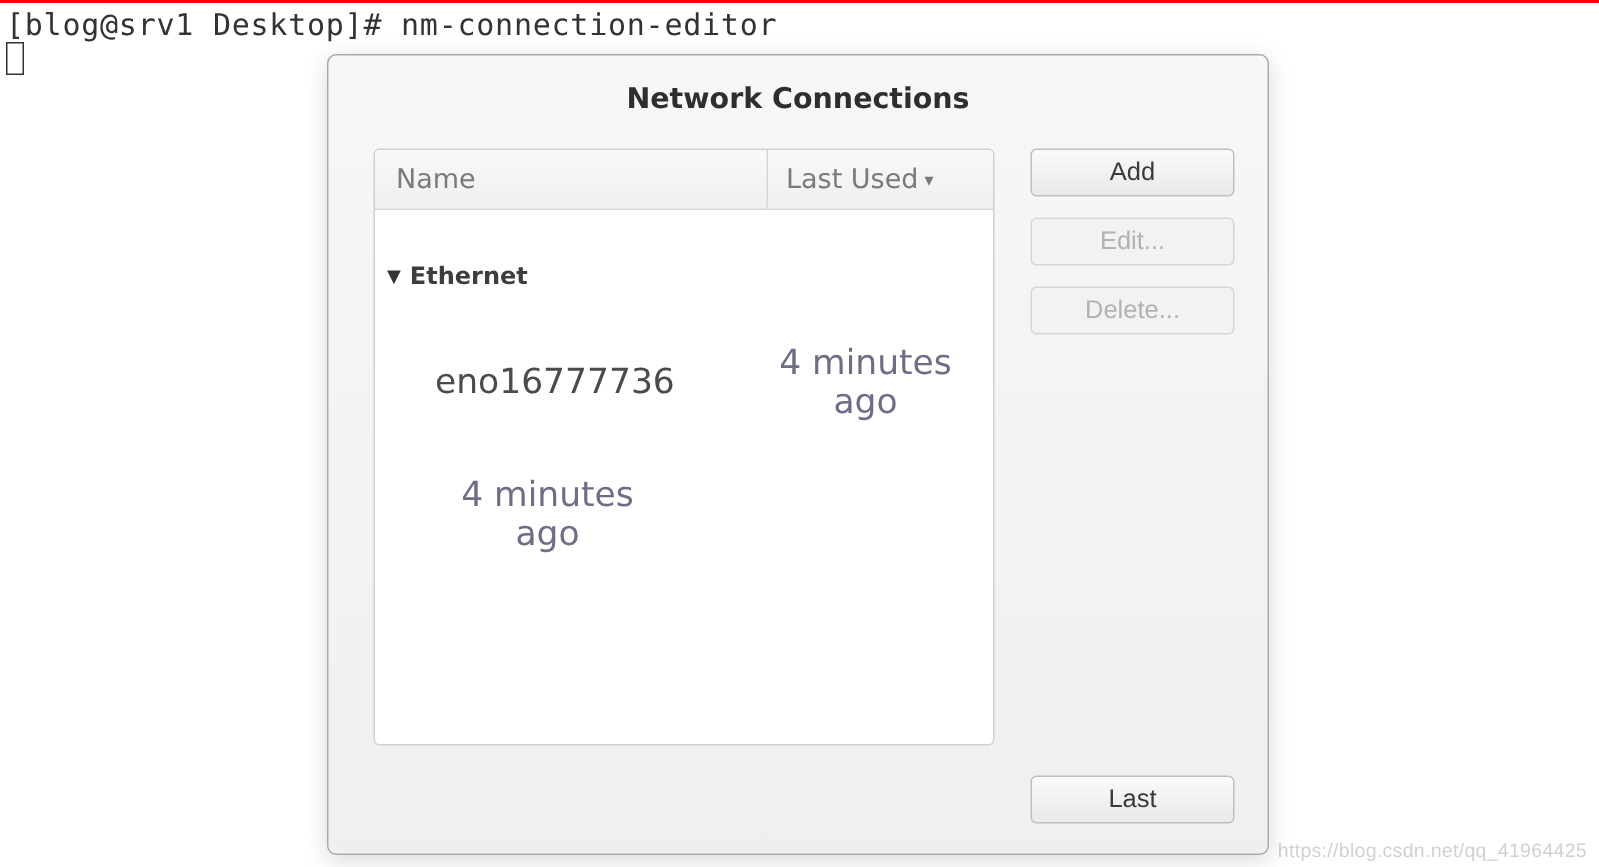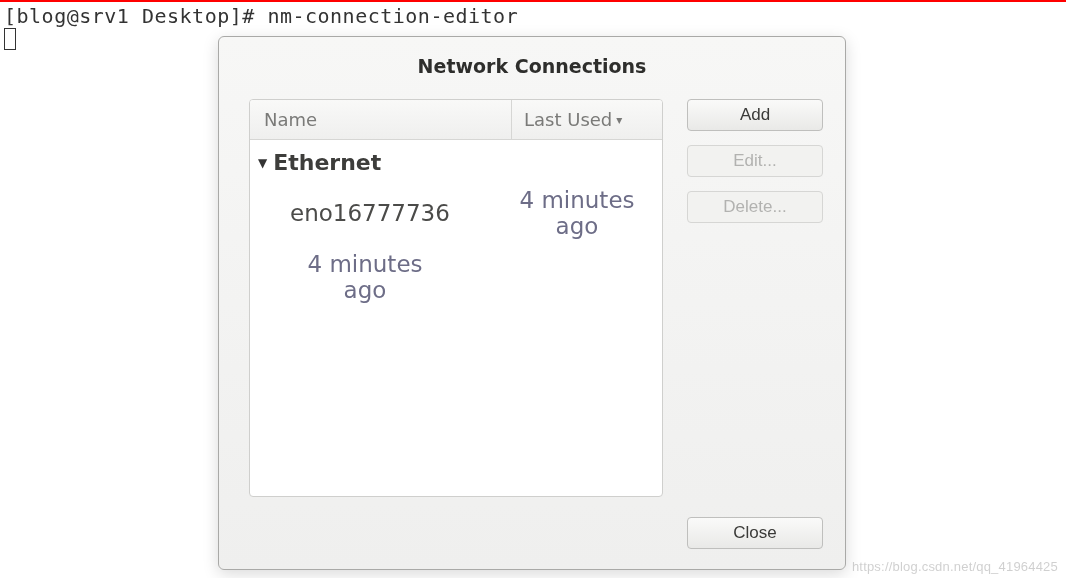--- a/index.html
+++ b/index.html
@@ -60,20 +60,21 @@
     }
     .list-panel {
       flex: 1;
       background: #ffffff;
       border: 1px solid #cfcfcd;
       border-radius: 4px;
       display: flex;
       flex-direction: column;
       overflow: hidden;
       margin-bottom: 16px;
+      gap: 24px;
     }
     .list-header {
       display: flex;
       background: linear-gradient(#f9f9f8,#efefee);
       border-bottom: 1px solid #d6d6d4;
       height: 40px;
       align-items: center;
     }
     .col-name {
       flex: 1;
@@ -103,21 +104,21 @@
       align-items: center;
       padding: 10px 10px 6px 8px;
       gap: 6px;
     }
     .disclosure {
       font-size: 12px;
       color: #333;
     }
     .group-label {
       font-weight: bold;
-      font-size: 22px;
+      font-size: 16px;
       color: #3d3d3b;
     }
     .conn-row {
       display: flex;
       align-items: center;
       padding: 6px 10px 6px 40px;
       font-size: 23px;
     }
     .conn-name {
       flex: 1;
@@ -206,17 +207,17 @@
     </div>
 
     <div class="btn-col">
       <button class="btn">Add</button>
       <button class="btn disabled">Edit...</button>
       <button class="btn disabled">Delete...</button>
     </div>
   </div>
 
   <div class="dialog-footer">
-    <button class="btn close-btn">Close</button>
+    <button class="btn close-btn">Last</button>
   </div>
 </div>
 
 <div class="watermark">https://blog.csdn.net/qq_41964425</div>
 
 </body></html>

